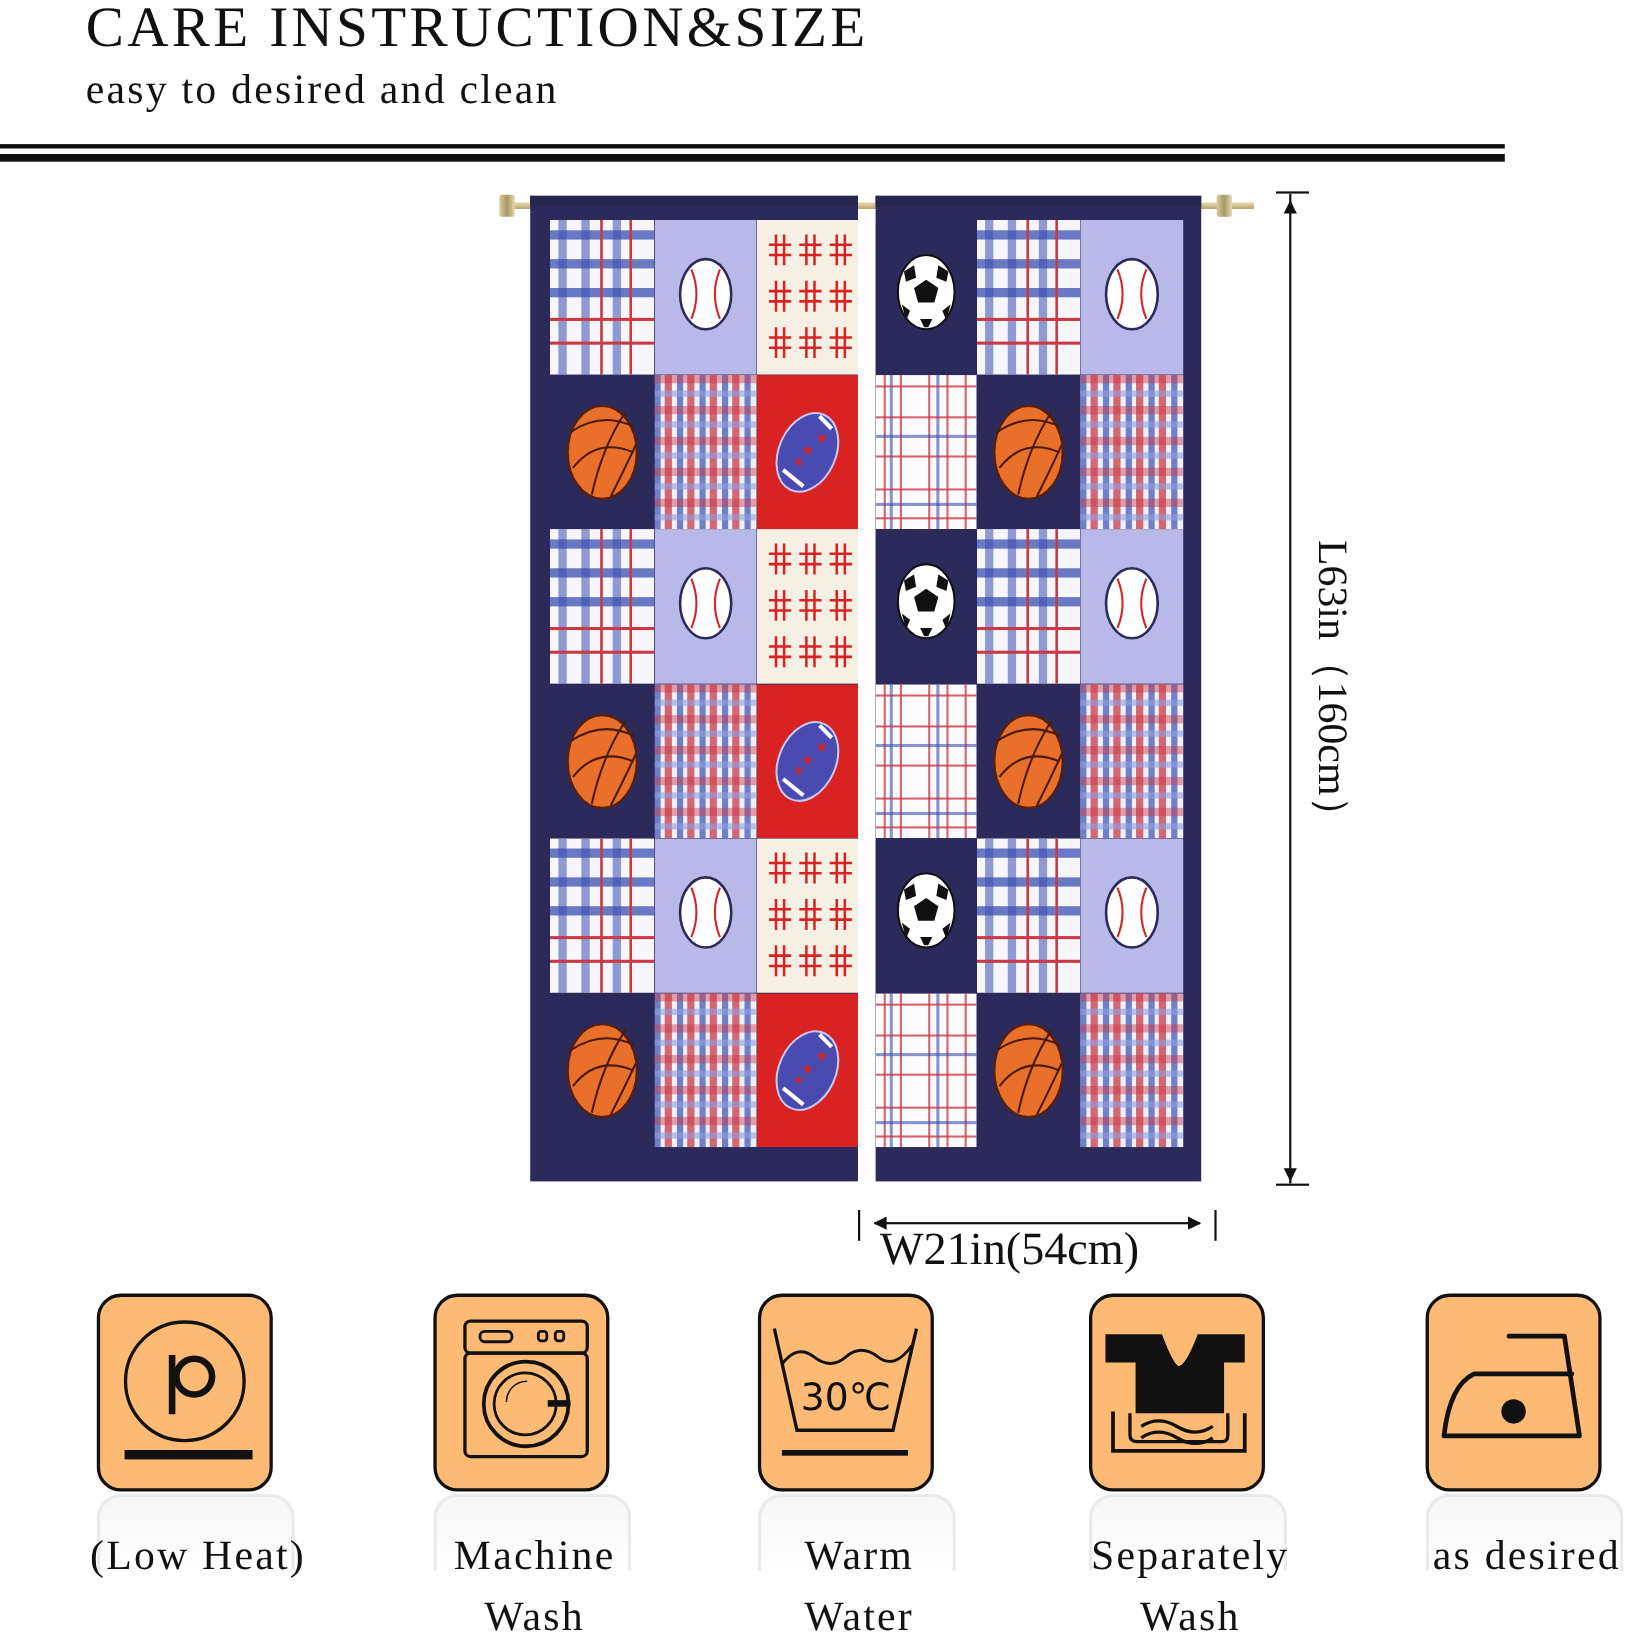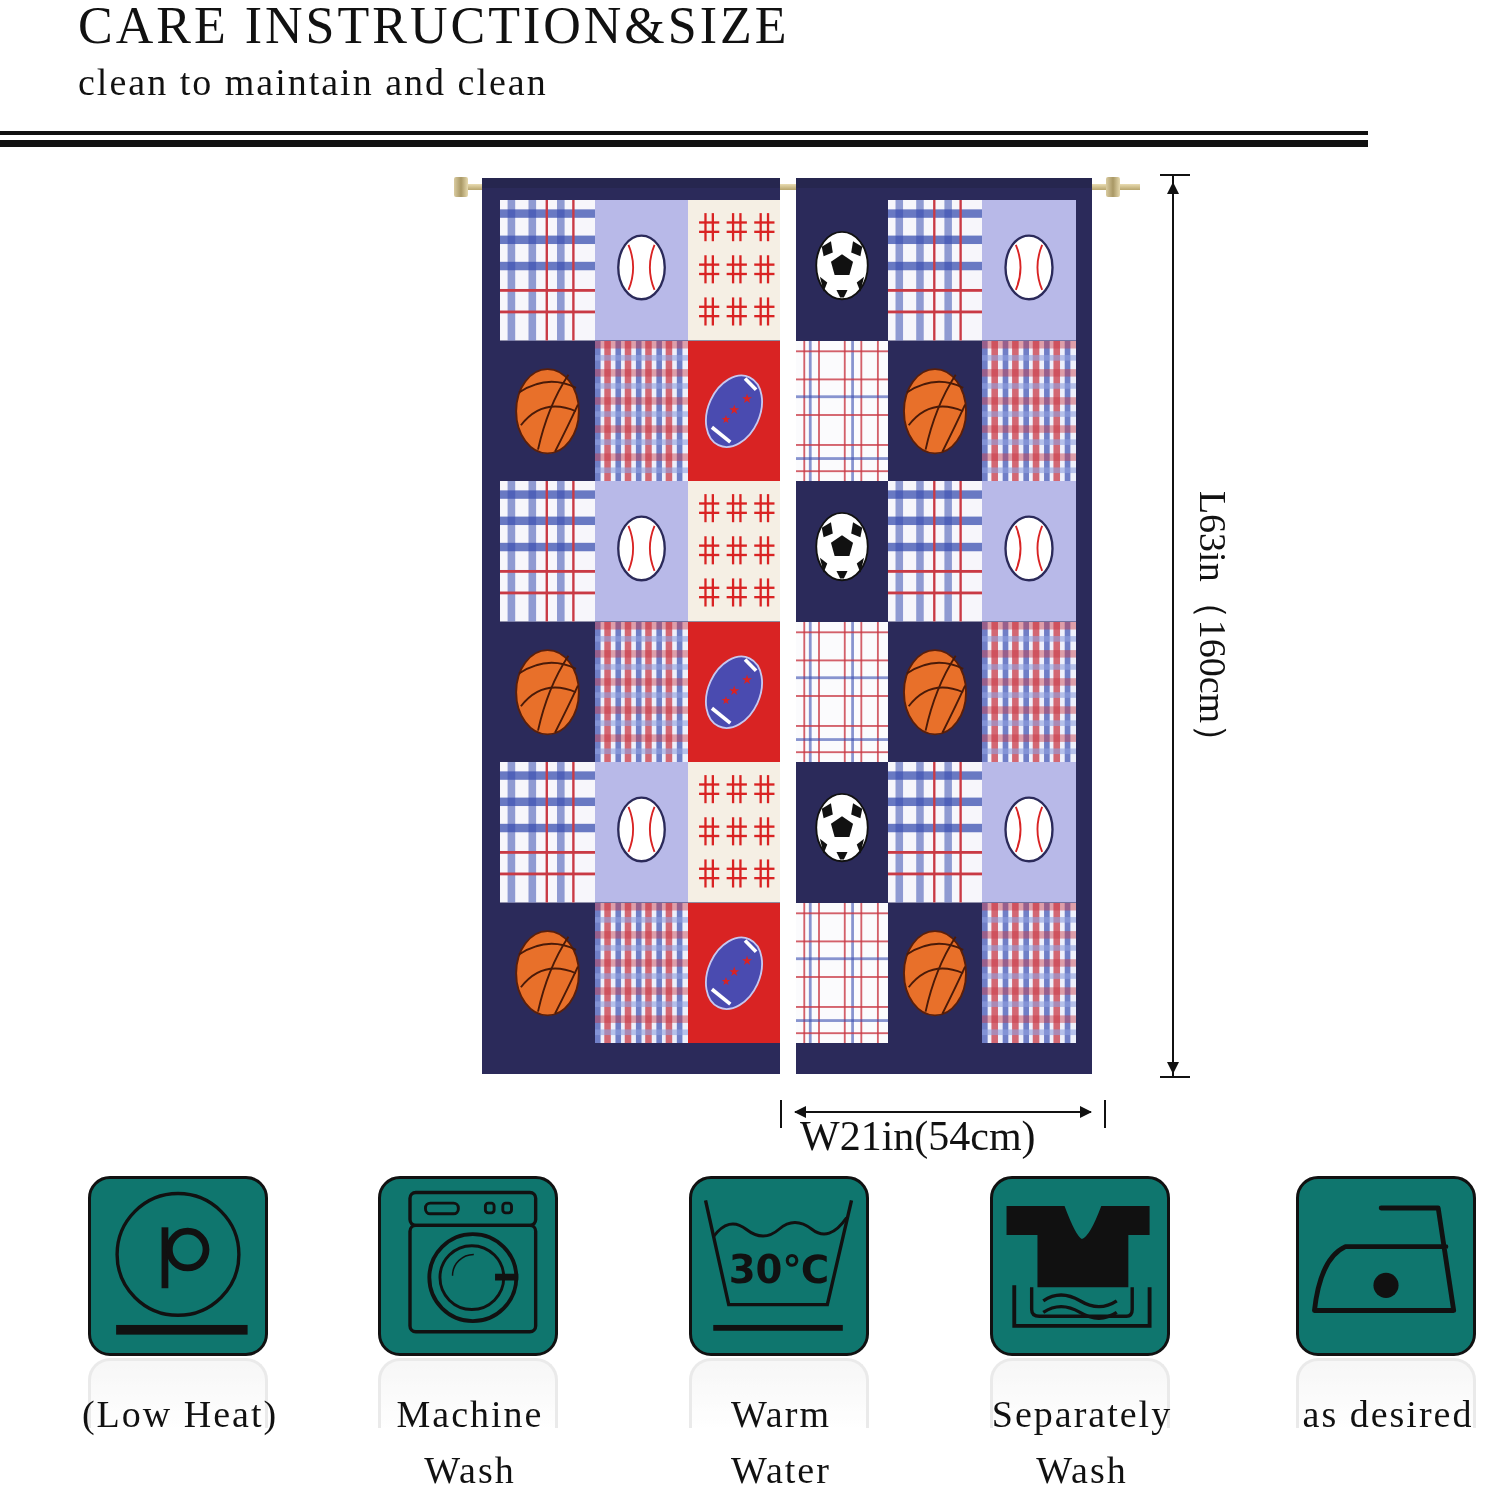--- a/index.html
+++ b/index.html
@@ -21,30 +21,30 @@
   .dim-v-cap { position:absolute; left:1160px; width:30px; height:2px; background:#111; }
   .dim-v-arrow { position:absolute; left:1167px; width:0; height:0; border-left:6px solid transparent; border-right:6px solid transparent; }
   .dim-v-label { position:absolute; left:1212px; top:626px; transform:translate(-50%,-50%) rotate(90deg); font-family:"Liberation Serif", serif; font-size:38px; white-space:nowrap; color:#111; }
 
   .dim-h-line { position:absolute; left:795px; top:1111px; width:296px; height:2px; background:#111; }
   .dim-h-cap { position:absolute; top:1100px; width:2px; height:28px; background:#111; }
   .dim-h-arrow { position:absolute; top:1106px; width:0; height:0; border-top:6px solid transparent; border-bottom:6px solid transparent; }
   .dim-h-label { position:absolute; left:800px; top:1112px; font-family:"Liberation Serif", serif; font-size:42px; white-space:nowrap; color:#111; }
 
   .care { position:absolute; top:1176px; width:184px; }
-  .care .box { width:180px; height:180px; border:3px solid #111; border-radius:22px; box-sizing:border-box; background:#0f766e; position:relative;font-weight:bold; }
+  .care .box { width:160px; height:180px; border:3px solid #111; border-radius:22px; box-sizing:border-box; background:#fdba74; position:relative; }
   .care .box svg { position:absolute; left:0; top:0; width:100%; height:100%; }
   .care .reflection { width:180px; height:70px; margin-top:2px; border:3px solid #ddd; border-bottom:none; border-radius:22px 22px 0 0; box-sizing:border-box; opacity:0.6; background:linear-gradient(#f2f2f2,#fff); }
   .care .label { position:absolute; left:50%; transform:translateX(-50%); top:210px; text-align:center; font-family:"Liberation Serif", serif; font-size:38px; letter-spacing:2px; line-height:56px; white-space:nowrap; color:#111; }
 </style>
 </head>
 <body>
 
 <div class="title">CARE INSTRUCTION&amp;SIZE</div>
-<div class="subtitle">clean to maintain and clean</div>
+<div class="subtitle">easy to desired and clean</div>
 <div class="rule1"></div>
 <div class="rule2"></div>
 
 <div class="rod" style="left:460px; width:680px;"></div>
 <div class="finial" style="left:454px; top:177px;"></div>
 <div class="finial" style="left:1106px; top:177px;"></div>
 
 <div class="curtain" id="curtain-left" style="left:482px; width:298px;">
   <div class="header"></div>
 <div class="panel" style="left: 18px; top: 22px; width: 95px; height: 140.5px;">
@@ -719,21 +719,21 @@
       <circle cx="100" cy="73" r="19" fill="none" stroke="#111" stroke-width="7"></circle>
       <rect x="26" y="151" width="136" height="10" fill="#111"></rect>
     </svg>
   </div>
   <div class="reflection"></div>
   <div class="label">
     <div>(Low Heat)</div>
   </div>
 </div>
 
-<div class="care" style="left:378px;">
+<div class="care" style="left:394px;">
   <div class="box">
     <svg viewBox="0 0 180 180">
       <rect x="30" y="14" width="130" height="34" rx="6" fill="none" stroke="#111" stroke-width="3.5"></rect>
       <rect x="46" y="25" width="34" height="11" rx="5" fill="none" stroke="#111" stroke-width="3"></rect>
       <rect x="108" y="25" width="9" height="10" rx="3" fill="none" stroke="#111" stroke-width="3"></rect>
       <rect x="126" y="25" width="9" height="10" rx="3" fill="none" stroke="#111" stroke-width="3"></rect>
       <rect x="30" y="48" width="130" height="110" rx="6" fill="none" stroke="#111" stroke-width="3.5"></rect>
       <circle cx="95" cy="102" r="45" fill="none" stroke="#111" stroke-width="4"></circle>
       <circle cx="94" cy="102" r="33" fill="none" stroke="#111" stroke-width="3"></circle>
       <path d="M74 100 A22 22 0 0 1 96 78" fill="none" stroke="#111" stroke-width="1.5"></path>

